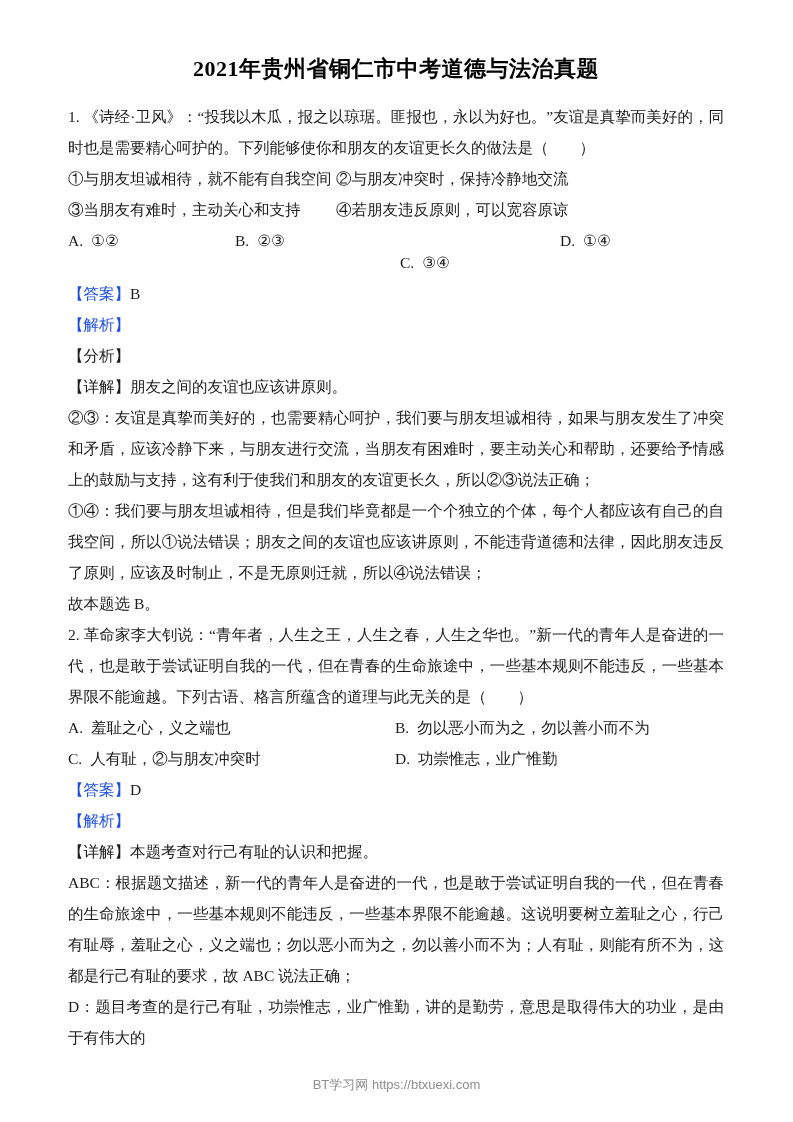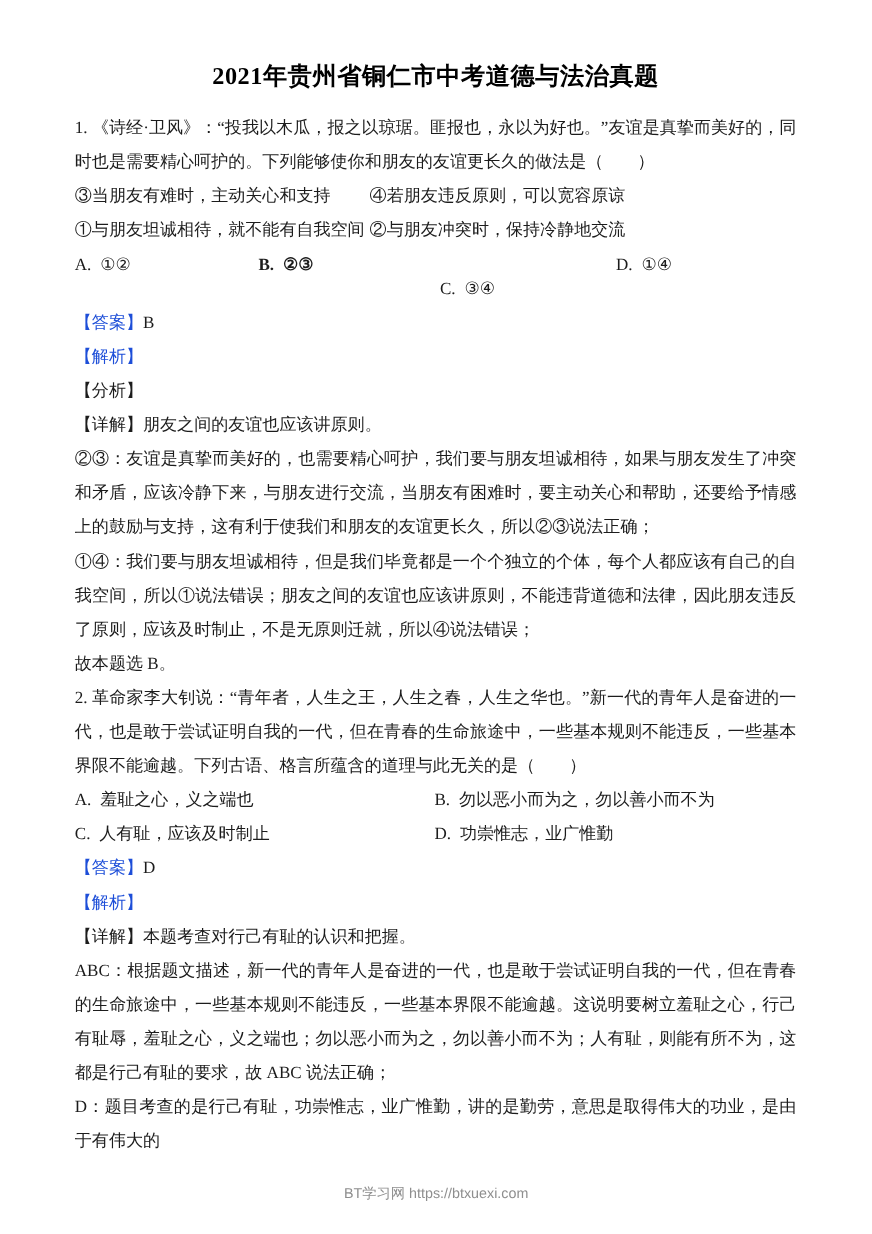--- a/index.html
+++ b/index.html
@@ -37,21 +37,21 @@
     text-justify: inter-ideograph;
   }
   .row {
     display: flex;
     font-size: 15.5px;
     line-height: 31px;
     white-space: nowrap;
   }
   .items-row .col1 { width: 268px; flex: 0 0 268px; }
   .choices4 .c1 { width: 167px; flex: 0 0 167px; }
-  .choices4 .c2 { width: 165px; flex: 0 0 165px; font-weight: bold; }
+  .choices4 .c2 { width: 165px; flex: 0 0 165px; }
   .choices4 .c3 { width: 160px; flex: 0 0 160px; margin-top: 22px; }
   .choices2 .colA { width: 327px; flex: 0 0 327px; }
   .choice-label { margin-right: 8px; }
   .blue { color: #1d4ed8; }
   .footer {
     position: absolute;
     left: 0;
     right: 0;
     bottom: 28px;
     text-align: center;
@@ -64,26 +64,26 @@
 <body>
 
 <div class="page">
   <div class="content">
 
     <h1 class="doc-title">2021年贵州省铜仁市中考道德与法治真题</h1>
 
     <p class="para">1. 《诗经·卫风》：“投我以木瓜，报之以琼琚。匪报也，永以为好也。”友谊是真挚而美好的，同时也是需要精心呵护的。下列能够使你和朋友的友谊更长久的做法是（　　）</p>
 
     <div class="row items-row">
+      <span class="col1">①与朋友坦诚相待，就不能有自我空间</span>
+      <span>②与朋友冲突时，保持冷静地交流</span>
+    </div>
+    <div class="row items-row">
       <span class="col1">③当朋友有难时，主动关心和支持</span>
       <span>④若朋友违反原则，可以宽容原谅</span>
-    </div>
-    <div class="row items-row">
-      <span class="col1">①与朋友坦诚相待，就不能有自我空间</span>
-      <span>②与朋友冲突时，保持冷静地交流</span>
     </div>
 
     <div class="row choices4">
       <span class="c1"><span class="choice-label">A.</span><span>①②</span></span>
       <span class="c2"><span class="choice-label">B.</span><span>②③</span></span>
       <span class="c3"><span class="choice-label">C.</span><span>③④</span></span>
       <span class="c4"><span class="choice-label">D.</span><span>①④</span></span>
     </div>
 
     <p class="para"><span class="blue">【答案】</span><span>B</span></p>
@@ -98,21 +98,21 @@
     <p class="para">①④：我们要与朋友坦诚相待，但是我们毕竟都是一个个独立的个体，每个人都应该有自己的自我空间，所以①说法错误；朋友之间的友谊也应该讲原则，不能违背道德和法律，因此朋友违反了原则，应该及时制止，不是无原则迁就，所以④说法错误；</p>
     <p class="para">故本题选 B。</p>
 
     <p class="para">2. 革命家李大钊说：“青年者，人生之王，人生之春，人生之华也。”新一代的青年人是奋进的一代，也是敢于尝试证明自我的一代，但在青春的生命旅途中，一些基本规则不能违反，一些基本界限不能逾越。下列古语、格言所蕴含的道理与此无关的是（　　）</p>
 
     <div class="row choices2">
       <span class="colA"><span class="choice-label">A.</span><span>羞耻之心，义之端也</span></span>
       <span><span class="choice-label">B.</span><span>勿以恶小而为之，勿以善小而不为</span></span>
     </div>
     <div class="row choices2">
-      <span class="colA"><span class="choice-label">C.</span><span>人有耻，应该及时制止</span></span>
+      <span class="colA"><span class="choice-label">C.</span><span>人有耻，②与朋友冲突时</span></span>
       <span><span class="choice-label">D.</span><span>功崇惟志，业广惟勤</span></span>
     </div>
 
     <p class="para"><span class="blue">【答案】</span><span>D</span></p>
 
     <p class="para"><span class="blue">【解析】</span></p>
 
     <p class="para"><span>【详解】</span><span>本题考查对行己有耻的认识和把握。</span></p>
 
     <p class="para">ABC：根据题文描述，新一代的青年人是奋进的一代，也是敢于尝试证明自我的一代，但在青春的生命旅途中，一些基本规则不能违反，一些基本界限不能逾越。这说明要树立羞耻之心，行己有耻辱，羞耻之心，义之端也；勿以恶小而为之，勿以善小而不为；人有耻，则能有所不为，这都是行己有耻的要求，故 ABC 说法正确；</p>

